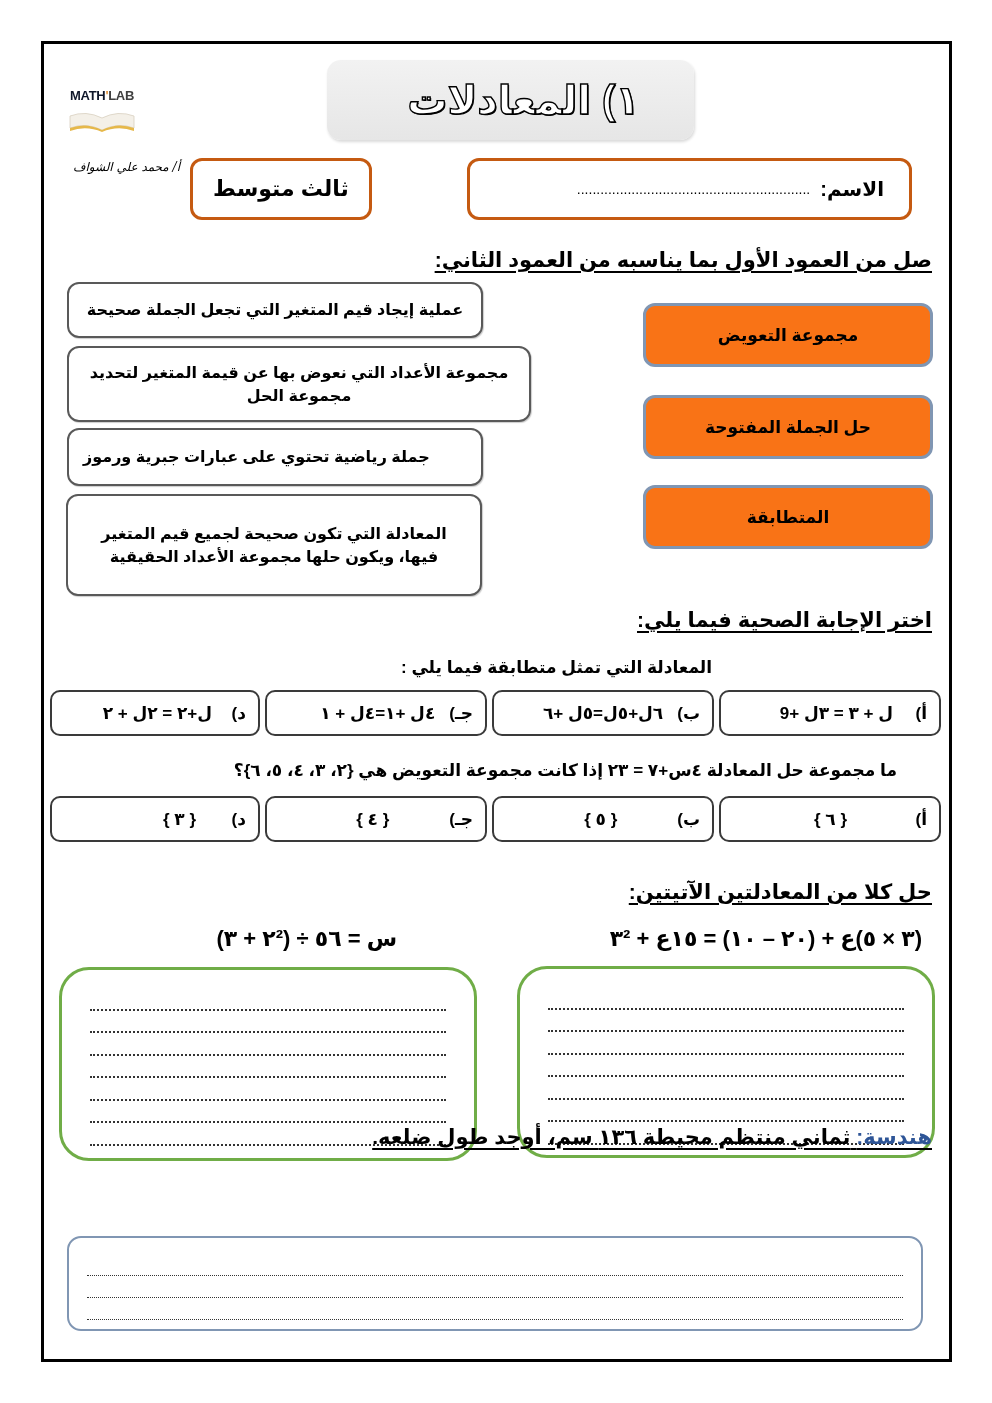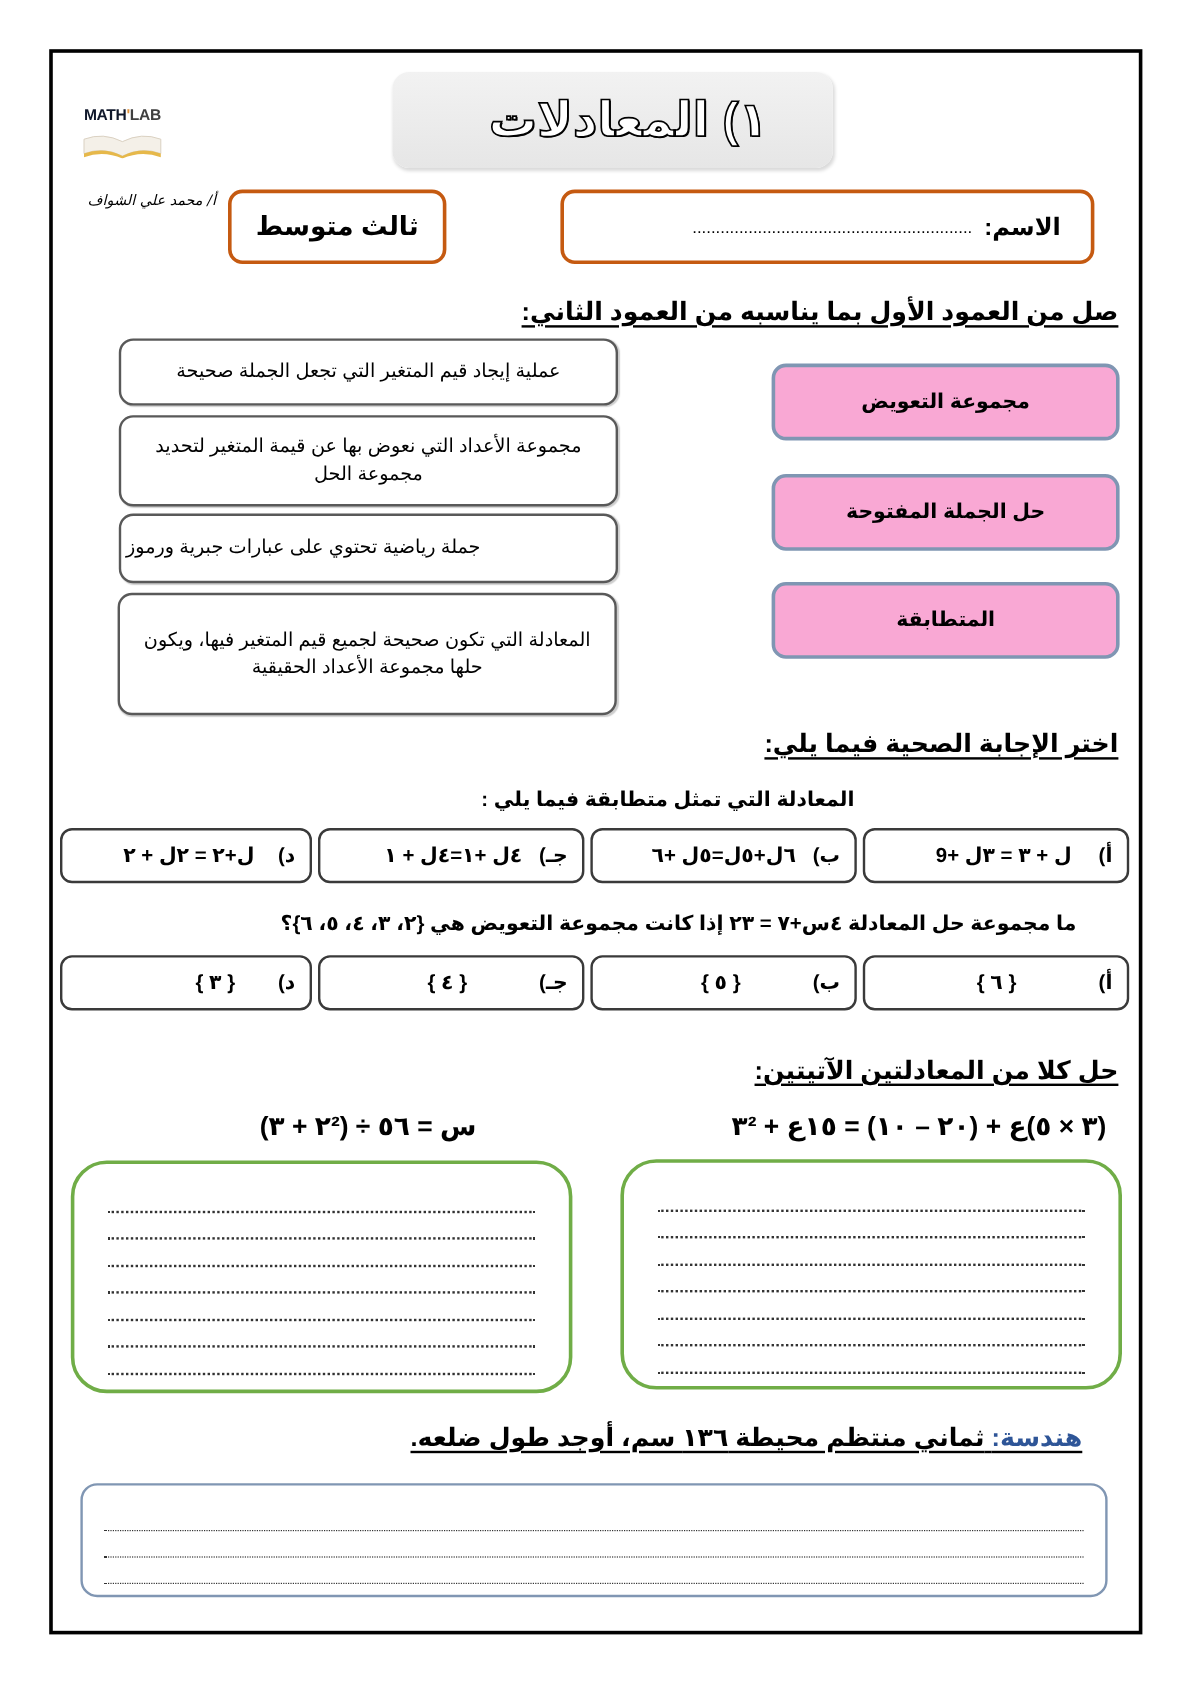--- a/index.html
+++ b/index.html
@@ -28,22 +28,22 @@
       display:flex; align-items:center; justify-content:center; font-size: 22px; font-weight: bold; }
     .name-box { left: 467px; top: 158px; width: 445px; height: 62px; border: 3px solid #c55a11; border-radius: 12px;
       display:flex; align-items:center; padding-right: 25px; font-size: 20px; font-weight: bold; }
     .name-dots { font-weight: normal; font-size: 14px; margin-right: 10px; letter-spacing: 0px; }
 
     .section-head { font-size: 21px; font-weight: bold; text-decoration: underline; text-underline-offset: 4px; text-align: right; }
 
     .box-dark { border: 2px solid #595959; border-radius: 12px; background:#fff;
       box-shadow: 1px 1px 1px rgba(0,0,0,0.2);
       display:flex; align-items:center; justify-content:center; text-align:center;
-      font-size: 16px; font-weight: normal; line-height: 1.45; padding: 0 4px; margin-left: 32px; }
-    .box-blue { border: 3px solid #8096b3; border-radius: 12px; background:#f9a8d4;
+      font-size: 16px; font-weight: bold; line-height: 1.45; padding: 0 14px; }
+    .box-blue { border: 3px solid #8096b3; border-radius: 12px; background:#f97316;
       display:flex; align-items:center; justify-content:center; font-size: 17px; font-weight: bold; }
 
     .question { font-size: 17px; font-weight: bold; text-align: right; }
     .choice { border: 2px solid #3a3a3a; border-radius: 10px; height: 46px;
       display:flex; align-items:center; padding-right: 12px; font-size: 17px; font-weight: bold; gap: 14px; white-space: nowrap; }
     .choice-letter { min-width: 20px; }
 
     .equation { font-size: 22px; font-weight: bold; text-align: right; white-space: nowrap; }
     .green-box { border: 3px solid #70ad47; border-radius: 30px; background:#fff; padding: 18px 28px 0 28px; }
     .dot-line { height: 22.5px; border-bottom: 2px dotted #333; margin-bottom: 0; }
@@ -79,21 +79,21 @@
 <div class="abs name-box rtl">
   <span>الاسم:</span>
   <span class="name-dots">............................................................</span>
 </div>
 
 <div class="abs section-head rtl" style="right:60px; top:248px; width:600px;">صل من العمود الأول بما يناسبه من العمود الثاني:</div>
 
 <div class="abs box-dark rtl" style="left:67px; top:282px; width:416px; height:56px;">
   <span>عملية إيجاد قيم المتغير التي تجعل الجملة صحيحة</span>
 </div>
-<div class="abs box-dark rtl" style="left:67px; top:346px; width:416px; height:76px;">
+<div class="abs box-dark rtl" style="left:67px; top:346px; width:464px; height:76px;">
   <span>مجموعة الأعداد التي نعوض بها عن قيمة المتغير لتحديد مجموعة الحل</span>
 </div>
 <div class="abs box-dark rtl" style="left:67px; top:428px; width:416px; height:58px; justify-content:flex-end; padding-right:18px;">
   <span>جملة رياضية تحتوي على عبارات جبرية ورموز</span>
 </div>
 <div class="abs box-dark rtl" style="left:66px; top:494px; width:416px; height:102px;">
   <span>المعادلة التي تكون صحيحة لجميع قيم المتغير فيها، ويكون حلها مجموعة الأعداد الحقيقية</span>
 </div>
 
 <div class="abs box-blue rtl" style="left:643px; top:303px; width:290px; height:64px;">
@@ -163,21 +163,21 @@
 <div class="abs green-box" style="left:59px; top:967px; width:418px; height:194px;">
   <div class="dot-line"></div>
   <div class="dot-line"></div>
   <div class="dot-line"></div>
   <div class="dot-line"></div>
   <div class="dot-line"></div>
   <div class="dot-line"></div>
   <div class="dot-line"></div>
 </div>
 
-<div class="abs section-head geo-head rtl" style="right:60px; top:1186px; width:620px;text-align:center;">
+<div class="abs section-head geo-head rtl" style="right:60px; top:1125px; width:620px;">
   <span class="label">هندسة:</span>
   <span>ثماني منتظم محيطة ١٣٦ سم، أوجد طول ضلعه.</span>
 </div>
 
 <div class="abs blue-answer" style="left:67px; top:1236px; width:856px; height:95px;">
   <div class="dot-line"></div>
   <div class="dot-line"></div>
   <div class="dot-line"></div>
 </div>
 

